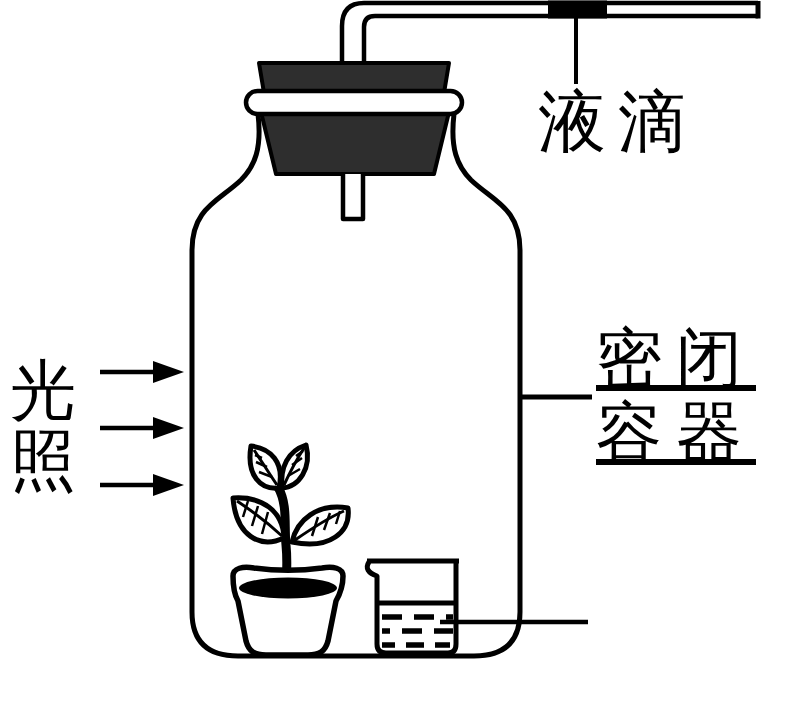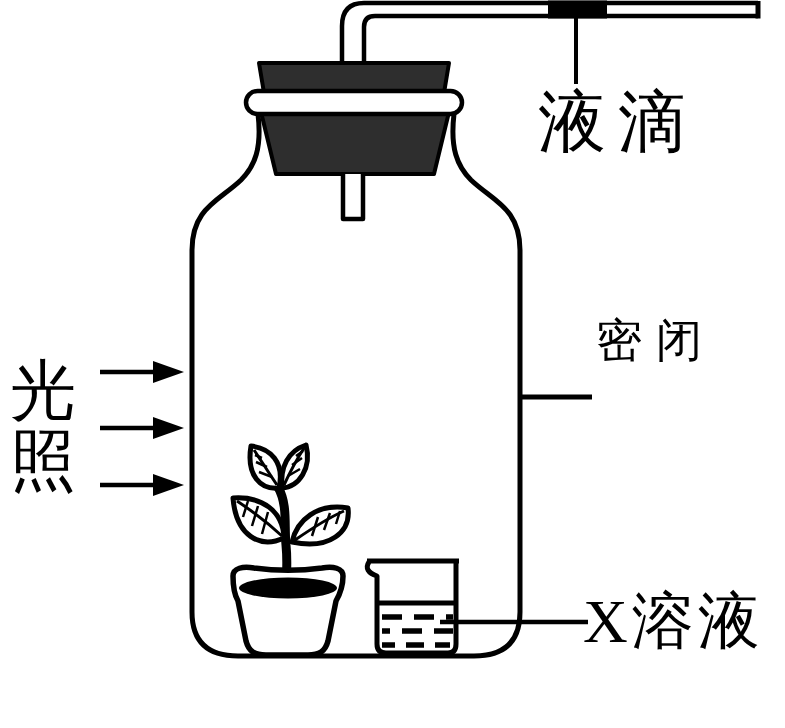--- a/index.html
+++ b/index.html
@@ -27,21 +27,21 @@
     color:var(--ink,#000);
     white-space:nowrap;
     -webkit-user-select:none;user-select:none;
   }
   .label-droplet{left:538px;top:84px;font-size:68px;line-height:76px;letter-spacing:12px;}
   .label-light{
     left:4px;top:356px;width:72px;
     font-size:66px;line-height:70px;
     white-space:normal;word-break:break-all;letter-spacing:0;text-align:right;
   }
-  .label-container{left:596px;top:304px;font-size:46px;line-height:74px;letter-spacing:14px;}
+  .label-container{left:596px;top:322px;font-size:66px;line-height:74px;letter-spacing:14px;text-decoration:underline;}
   .label-solution{left:583px;top:586px;font-size:62px;line-height:70px;letter-spacing:4px;}
 </style>
 </head>
 <body>
 
 <div class="stage">
 
   <svg width="785" height="728" viewBox="0 0 785 728">
 
     <path class="wh" stroke-width="5" d="M 258 114
@@ -140,17 +140,17 @@
 
     <path class="ln" stroke-width="4.5" d="M 440 622 L 588 622"></path>
   </svg>
 
   <div class="label label-droplet">液滴</div>
 
   <div class="label label-light">光照</div>
 
   <div class="label label-container">
     <div>密闭</div>
+    <div>容器</div>
   </div>
 
-  <div class="label label-solution">X溶液</div>
 
 </div>
 
 </body></html>

